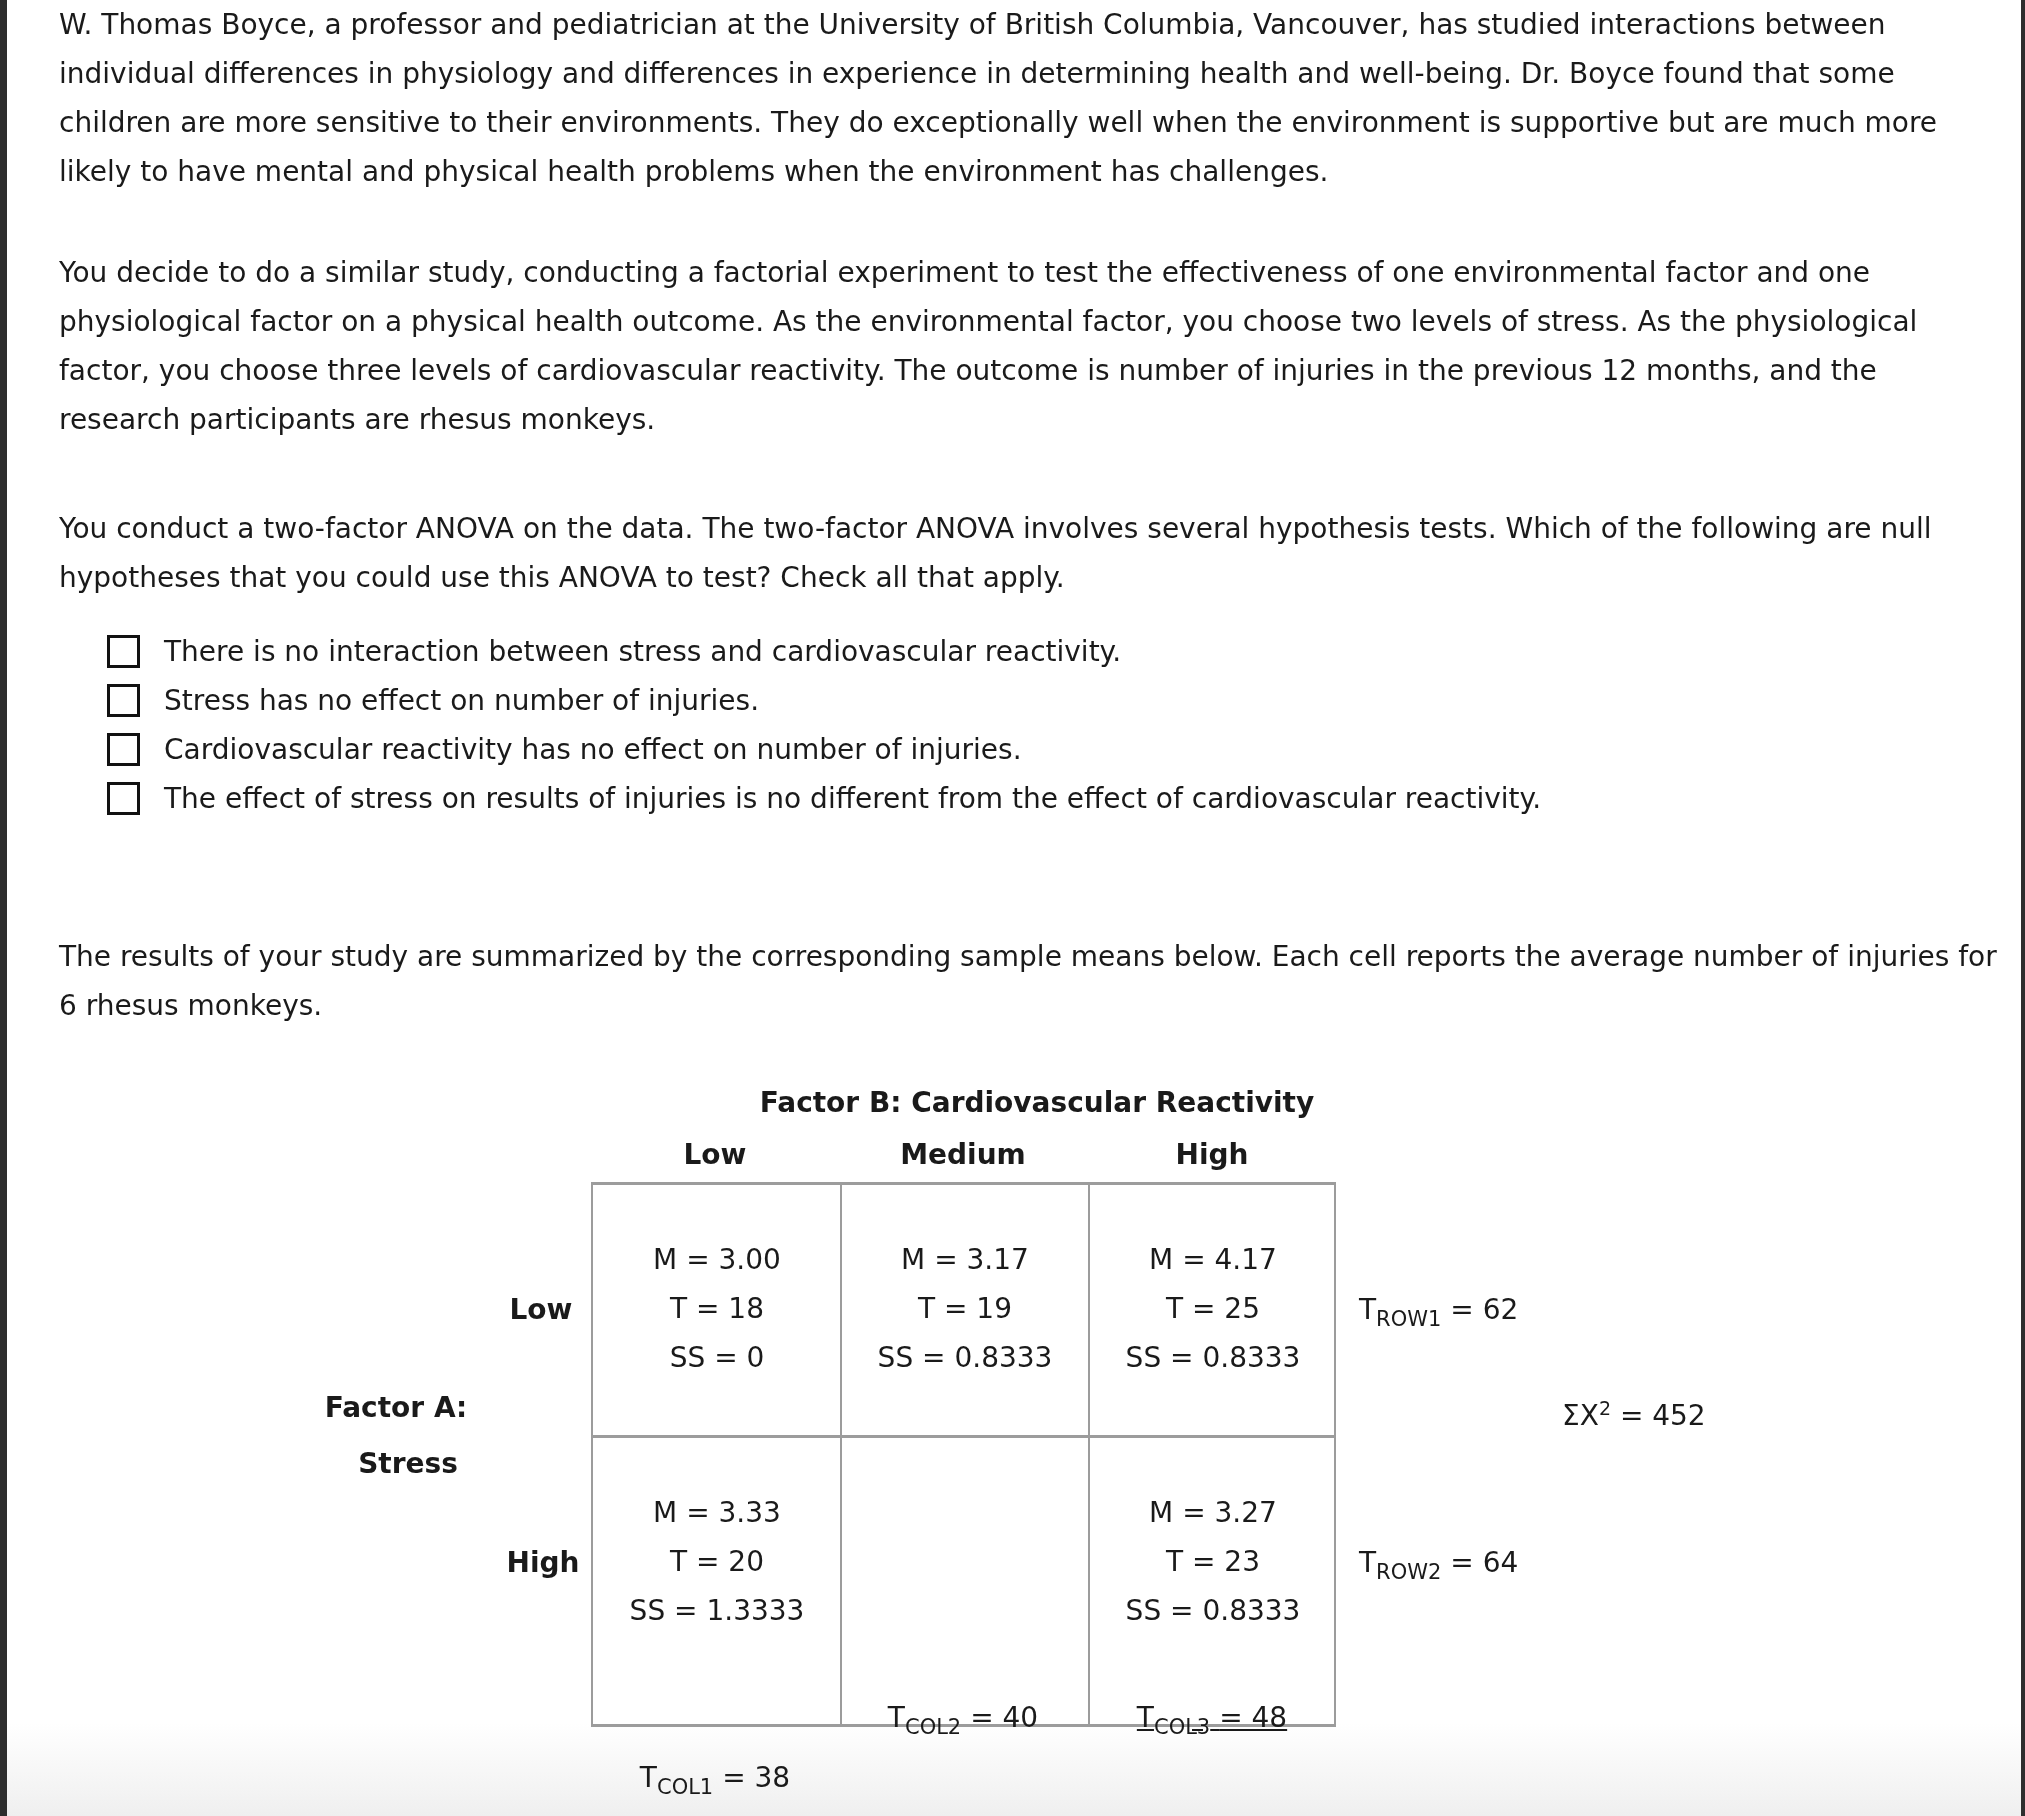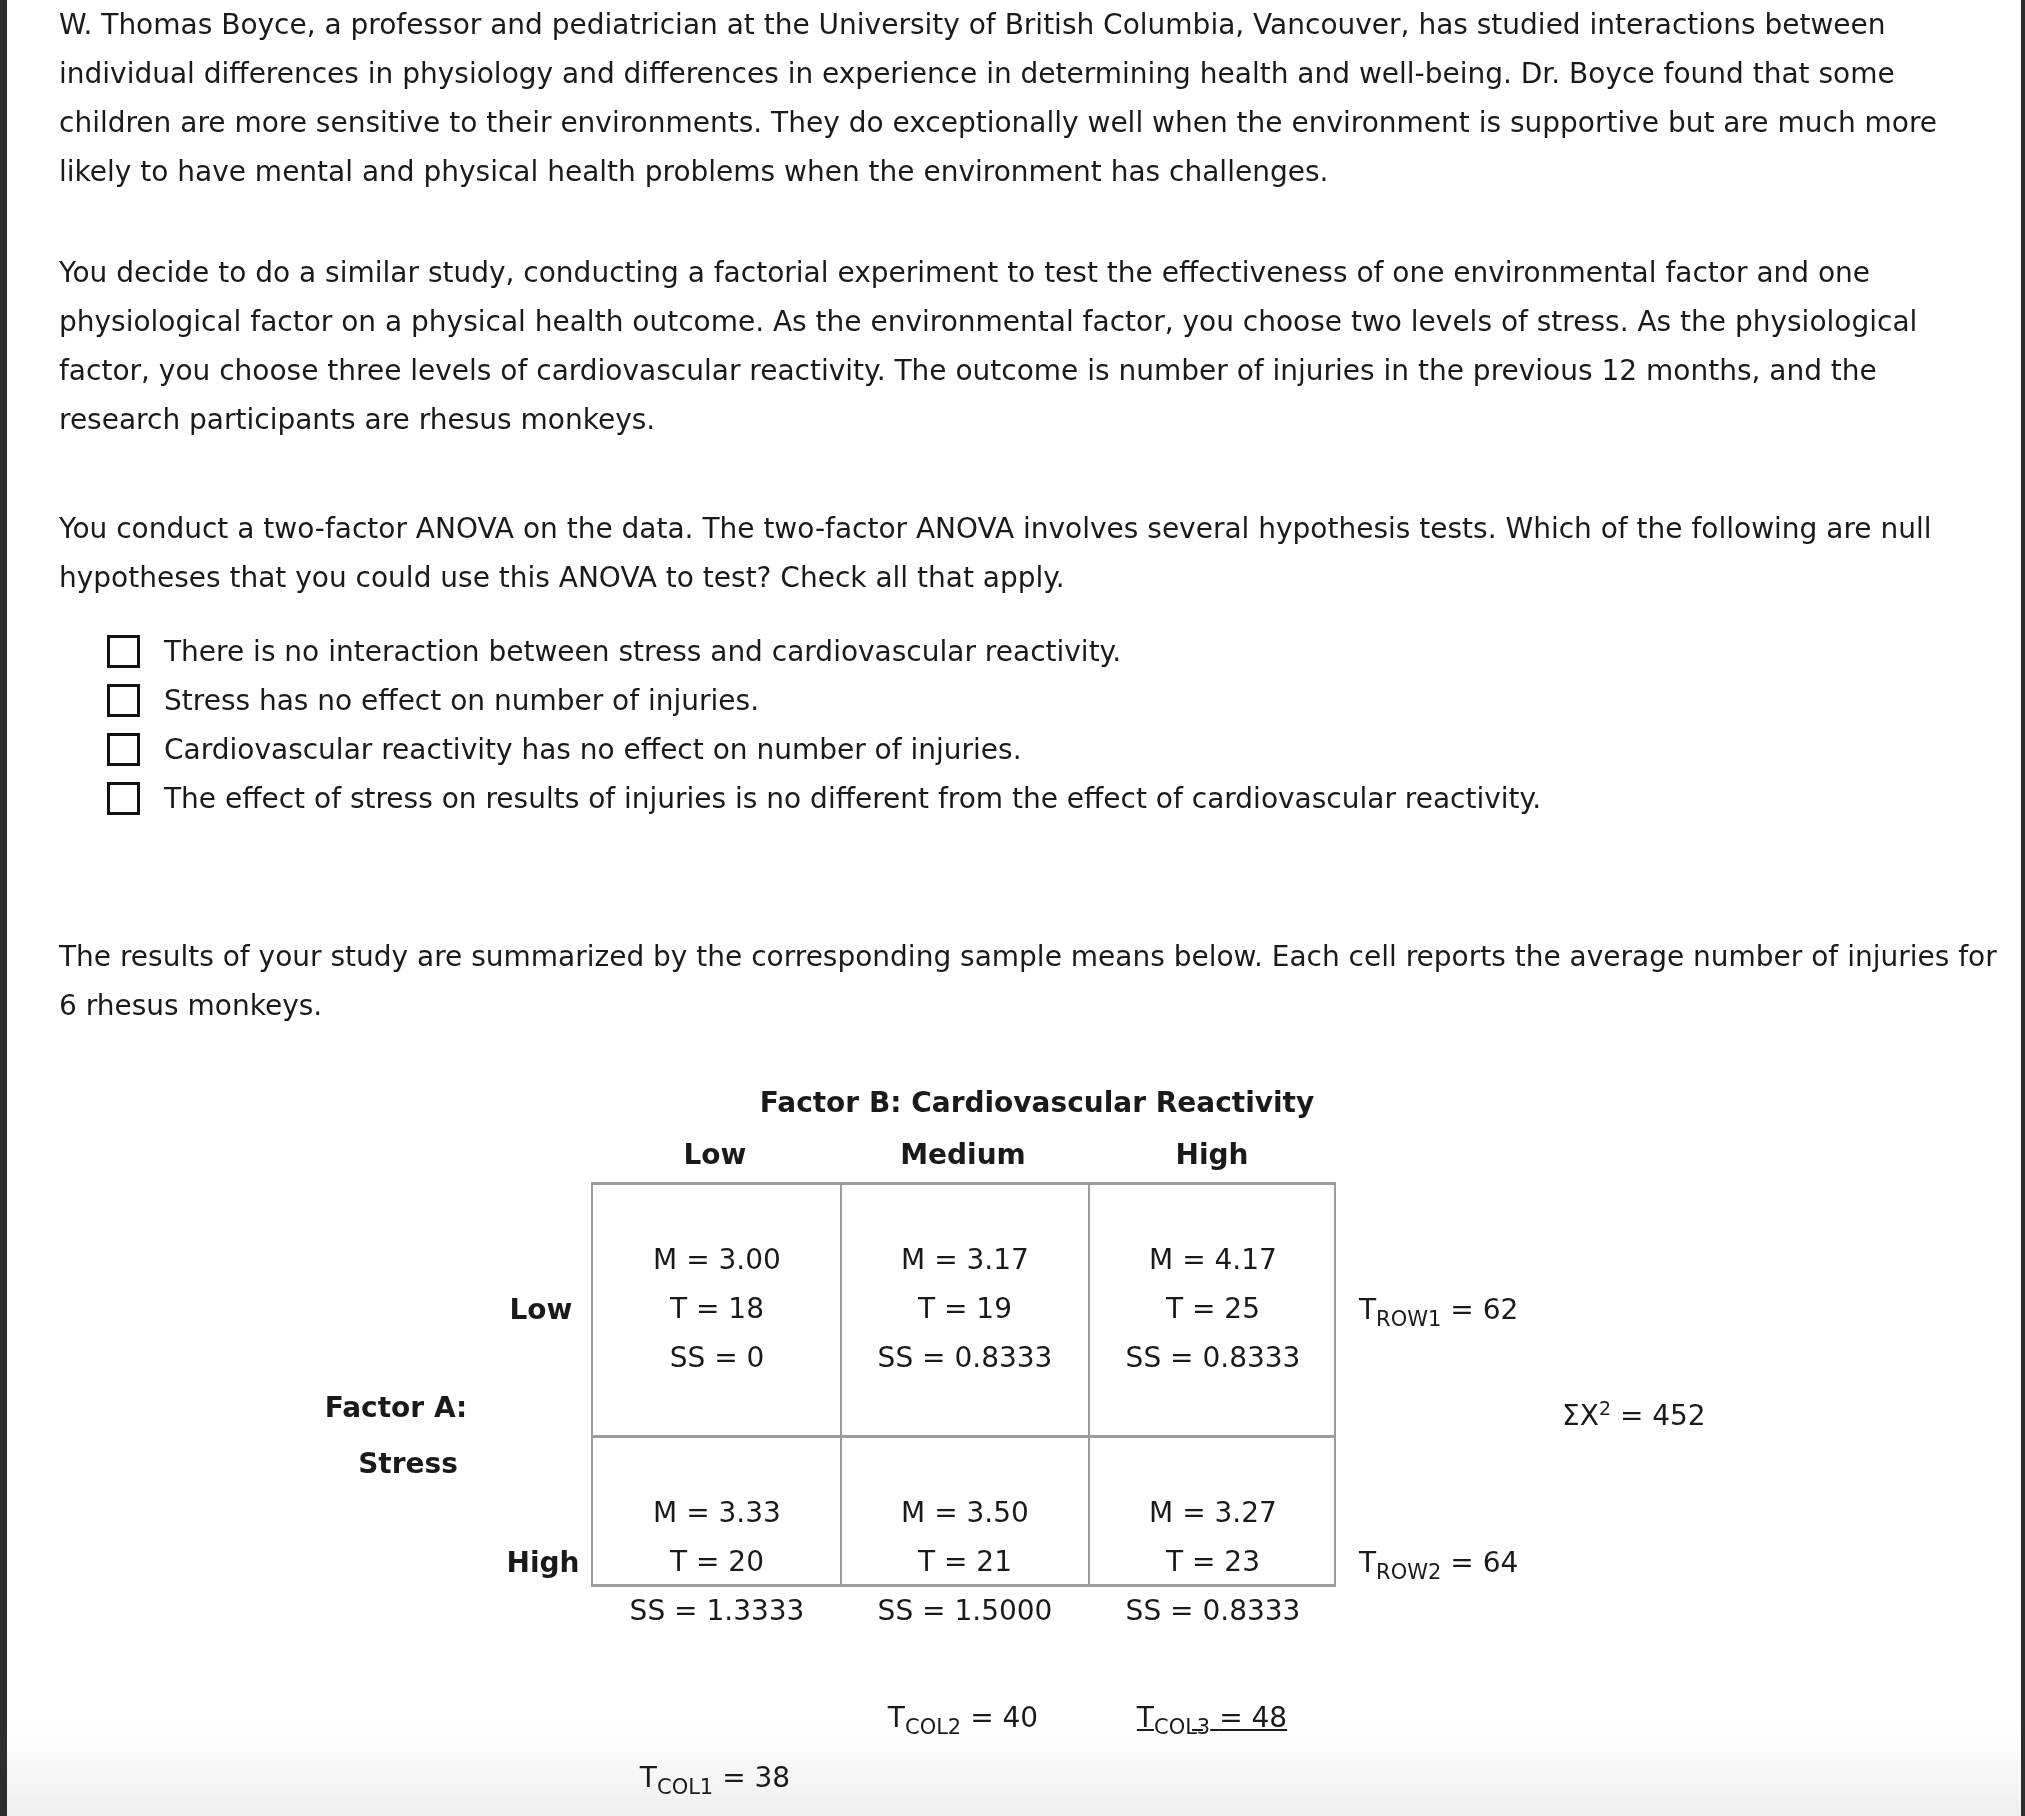--- a/index.html
+++ b/index.html
@@ -17,21 +17,21 @@
   #p1 { top: 0px; }
   #p2 { top: 248px; }
   #p3 { top: 504px; }
   #p4 { top: 932px; }
   .options { position: absolute; left: 107px; top: 627px; }
   .option { display: flex; align-items: center; height: 49px; font-size: 28px; }
   .checkbox { width: 27px; height: 27px; border: 3px solid #111; background: #fff; margin-right: 24px; box-sizing: content-box; cursor: pointer; }
   .lbl { position: absolute; font-size: 28px; line-height: 40px; white-space: nowrap; }
   .bold { font-weight: bold; }
   .center { transform: translateX(-50%); }
-  .grid { position: absolute; left: 591px; top: 1182px; width: 745px; height: 405px;
+  .grid { position: absolute; left: 591px; top: 1182px; width: 745px; height: 545px;
     border-top: 3px solid #9c9c9c; border-bottom: 3px solid #9c9c9c; border-left: 2px solid #9c9c9c; border-right: 2px solid #9c9c9c;
     box-sizing: border-box; }
   .vline { position: absolute; top: 0; bottom: 0; width: 2px; background: #9c9c9c; }
   .hline { position: absolute; left: 0; right: 0; height: 3px; background: #9c9c9c; top: 250px; }
   .cell { position: absolute; width: 248px; text-align: center; font-size: 28px; line-height: 49px; }
   .sub { font-size: 21px; vertical-align: -7px; }
   .sup { font-size: 19px; vertical-align: 10px; }
 </style>
 </head>
 <body>
@@ -94,25 +94,20 @@
     <div>M = 4.17</div>
     <div>T = 25</div>
     <div>SS = 0.8333</div>
   </div>
 
   <div class="cell" style="left:0; top:303px;">
     <div>M = 3.33</div>
     <div>T = 20</div>
     <div>SS = 1.3333</div>
   </div>
-  <div class="cell" style="left:248px; top:303px;">
-    <div>M = 3.50</div>
-    <div>T = 21</div>
-    <div>SS = 1.5000</div>
-  </div>
   <div class="cell" style="left:496px; top:303px;">
     <div>M = 3.27</div>
     <div>T = 23</div>
     <div>SS = 0.8333</div>
   </div>
 </div>
 
 <div class="lbl" style="left:1359px; top:1290px;">
   <span>T</span><span class="sub">ROW1</span>
   <span>= 62</span>

